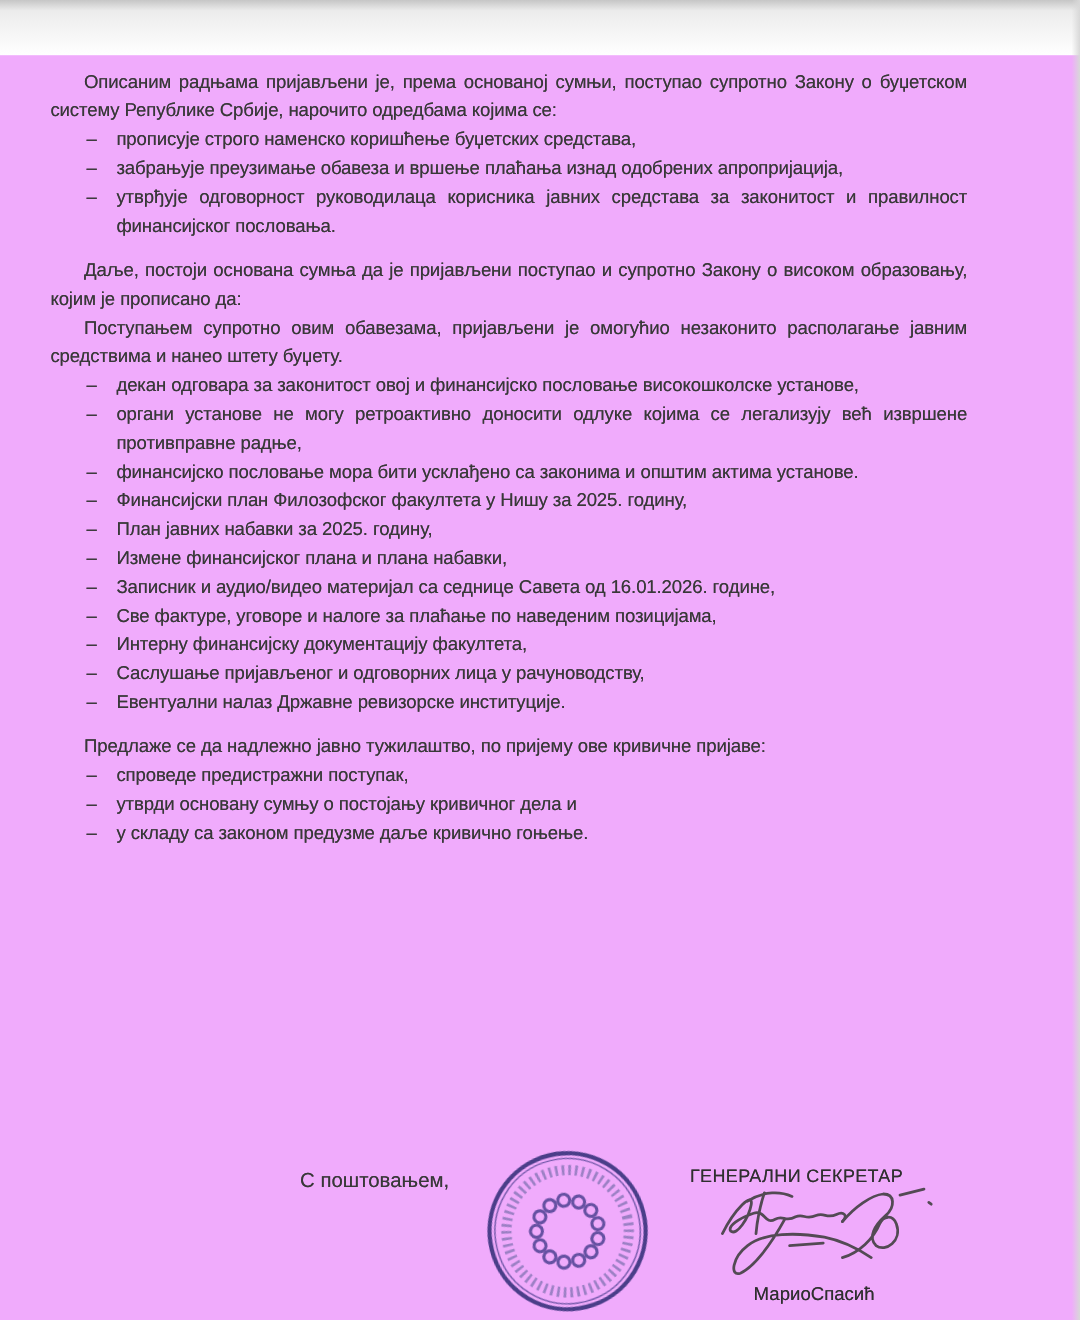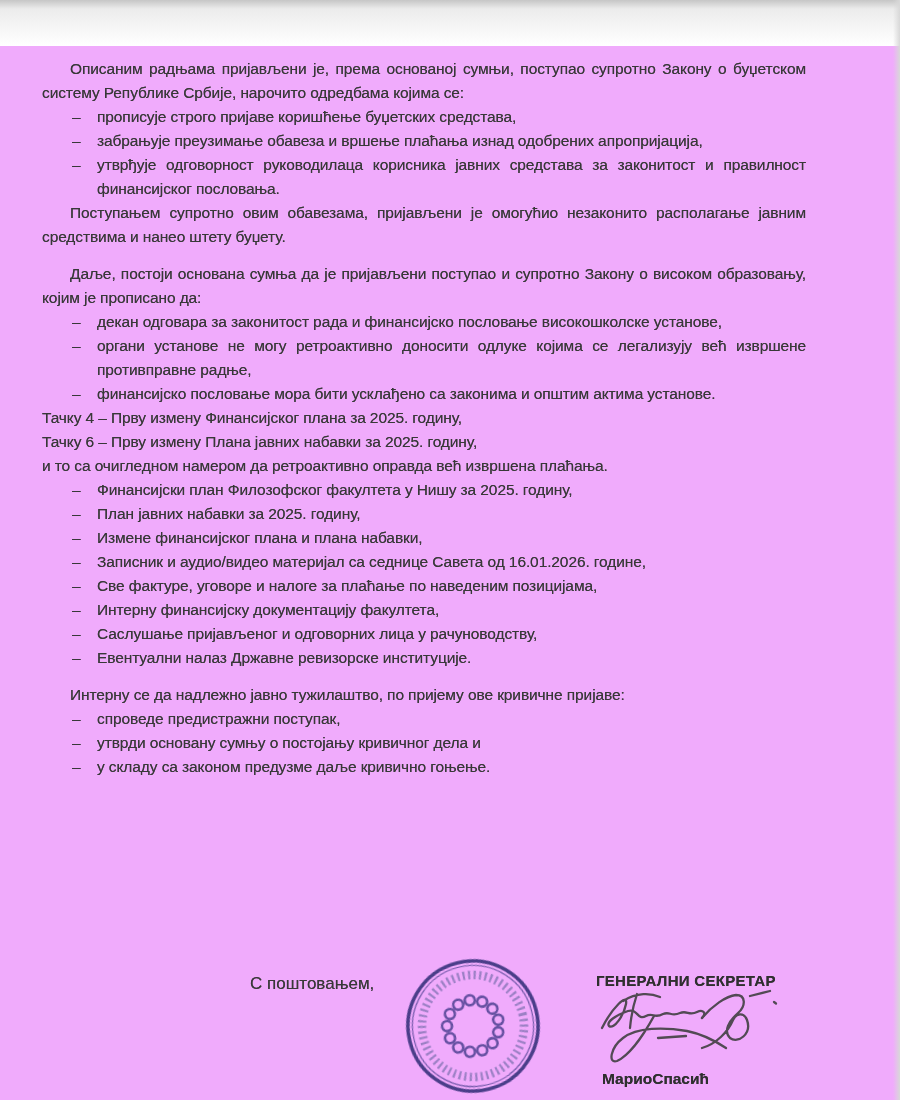--- a/index.html
+++ b/index.html
@@ -34,83 +34,78 @@
   .btext{flex:1;text-align:justify;}
   .plainline{margin:0;text-align:left;text-indent:0;}
   .sigblock{
     position:absolute;left:42px;top:948px;width:816px;height:152px;
   }
   .salutation{
     position:absolute;left:208px;top:26px;
     font-size:17px;text-shadow:0 0 0.5px rgba(56,56,56,0.75);
   }
   .sec-title{
-    position:absolute;left:554px;top:24px;
-    font-size:15px;font-weight:bold;letter-spacing:0.3px;color:#2f2f2f;
+    position:absolute;left:533px;top:24px;
+    font-size:15px;font-weight:normal;letter-spacing:0.3px;color:#2f2f2f;
     text-shadow:0 0 0.5px rgba(47,47,47,0.8);
   }
   .sec-name{
-    position:absolute;left:560px;top:122px;
-    font-size:15.5px;font-weight:bold;color:#2f2f2f;
+    position:absolute;left:586px;top:122px;
+    font-size:15.5px;font-weight:normal;color:#2f2f2f;
     text-shadow:0 0 0.5px rgba(47,47,47,0.8);
   }
   .stamp{position:absolute;left:361px;top:8px;opacity:0.92;}
   .signature{position:absolute;left:548px;top:34px;}
 </style>
 </head>
 <body>
 
 <div class="page">
   <div class="shade-top"></div>
   <div class="shade-right"></div>
 
   <div class="content">
 
     <p class="para">Описаним радњама пријављени је, према основаној сумњи, поступао супротно Закону о буџетском систему Републике Србије, нарочито одредбама којима се:</p>
 
     <div class="bullets">
       <div class="bullet">
         <span class="dash">–</span>
-        <span class="btext">прописује строго пријаве коришћење буџетских средстава,</span>
+        <span class="btext">прописује строго наменско коришћење буџетских средстава,</span>
       </div>
       <div class="bullet">
         <span class="dash">–</span>
         <span class="btext">забрањује преузимање обавеза и вршење плаћања изнад одобрених апропријација,</span>
       </div>
       <div class="bullet">
         <span class="dash">–</span>
         <span class="btext">утврђује одговорност руководилаца корисника јавних средстава за законитост и правилност финансијског пословања.</span>
       </div>
     </div>
 
+    <p class="para gap">Даље, постоји основана сумња да је пријављени поступао и супротно Закону о високом образовању, којим је прописано да:</p>
+
     <p class="para">Поступањем супротно овим обавезама, пријављени је омогућио незаконито располагање јавним средствима и нанео штету буџету.</p>
 
-    <p class="para gap">Даље, постоји основана сумња да је пријављени поступао и супротно Закону о високом образовању, којим је прописано да:</p>
-
-    <div class="bullets">
-      <div class="bullet">
-        <span class="dash">–</span>
-        <span class="btext">декан одговара за законитост рада и финансијско пословање високошколске установе,</span>
+    <div class="bullets">
+      <div class="bullet">
+        <span class="dash">–</span>
+        <span class="btext">декан одговара за законитост овој и финансијско пословање високошколске установе,</span>
       </div>
       <div class="bullet">
         <span class="dash">–</span>
         <span class="btext">органи установе не могу ретроактивно доносити одлуке којима се легализују већ извршене противправне радње,</span>
       </div>
       <div class="bullet">
         <span class="dash">–</span>
         <span class="btext">финансијско пословање мора бити усклађено са законима и општим актима установе.</span>
       </div>
     </div>
 
 
-    <div>
-      <p class="plainline">Тачку 4 – Прву измену Финансијског плана за 2025. годину,</p>
-      <p class="plainline">Тачку 6 – Прву измену Плана јавних набавки за 2025. годину,</p>
-      <p class="plainline">и то са очигледном намером да ретроактивно оправда већ извршена плаћања.</p>
-    </div>
 
 
     <div class="bullets">
       <div class="bullet">
         <span class="dash">–</span>
         <span class="btext">Финансијски план Филозофског факултета у Нишу за 2025. годину,</span>
       </div>
       <div class="bullet">
         <span class="dash">–</span>
         <span class="btext">План јавних набавки за 2025. годину,</span>
@@ -134,21 +129,21 @@
       <div class="bullet">
         <span class="dash">–</span>
         <span class="btext">Саслушање пријављеног и одговорних лица у рачуноводству,</span>
       </div>
       <div class="bullet">
         <span class="dash">–</span>
         <span class="btext">Евентуални налаз Државне ревизорске институције.</span>
       </div>
     </div>
 
-    <p class="para gap">Интерну се да надлежно јавно тужилаштво, по пријему ове кривичне пријаве:</p>
+    <p class="para gap">Предлаже се да надлежно јавно тужилаштво, по пријему ове кривичне пријаве:</p>
 
     <div class="bullets">
       <div class="bullet">
         <span class="dash">–</span>
         <span class="btext">спроведе предистражни поступак,</span>
       </div>
       <div class="bullet">
         <span class="dash">–</span>
         <span class="btext">утврди основану сумњу о постојању кривичног дела и</span>
       </div>

